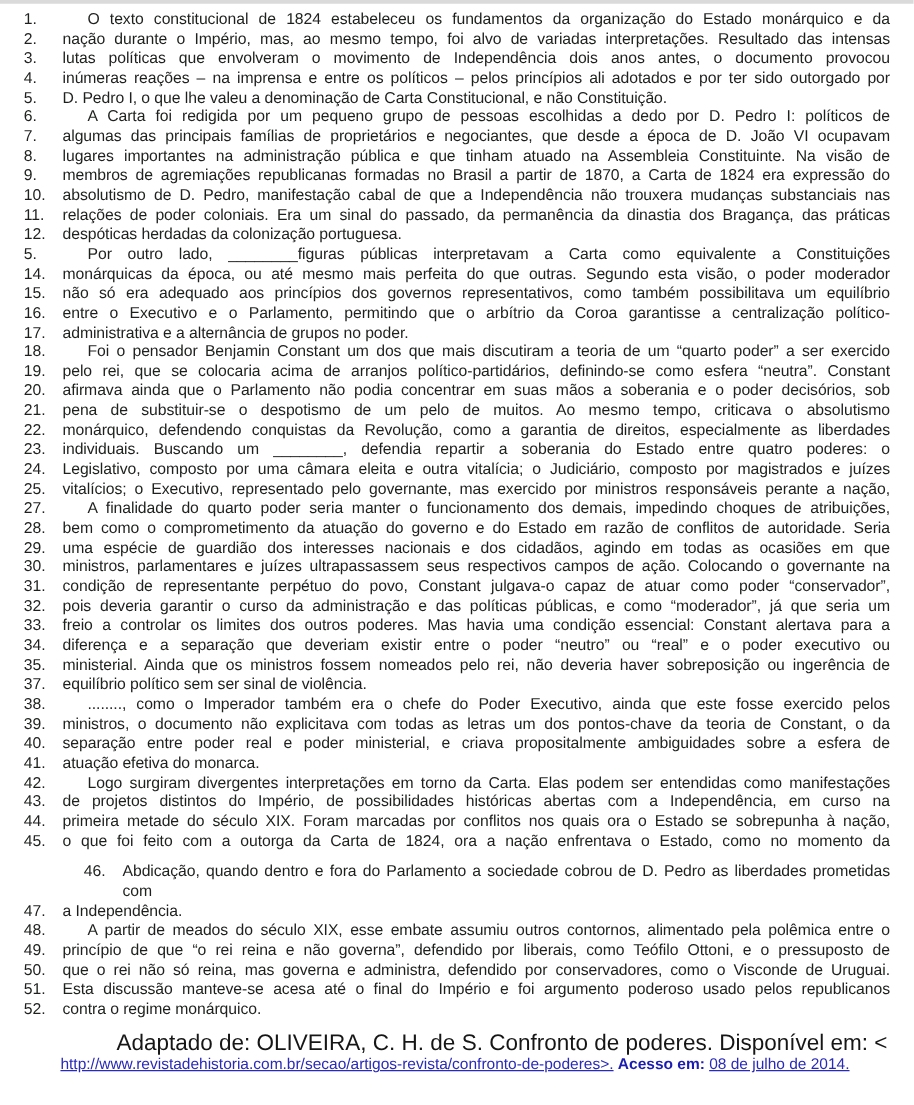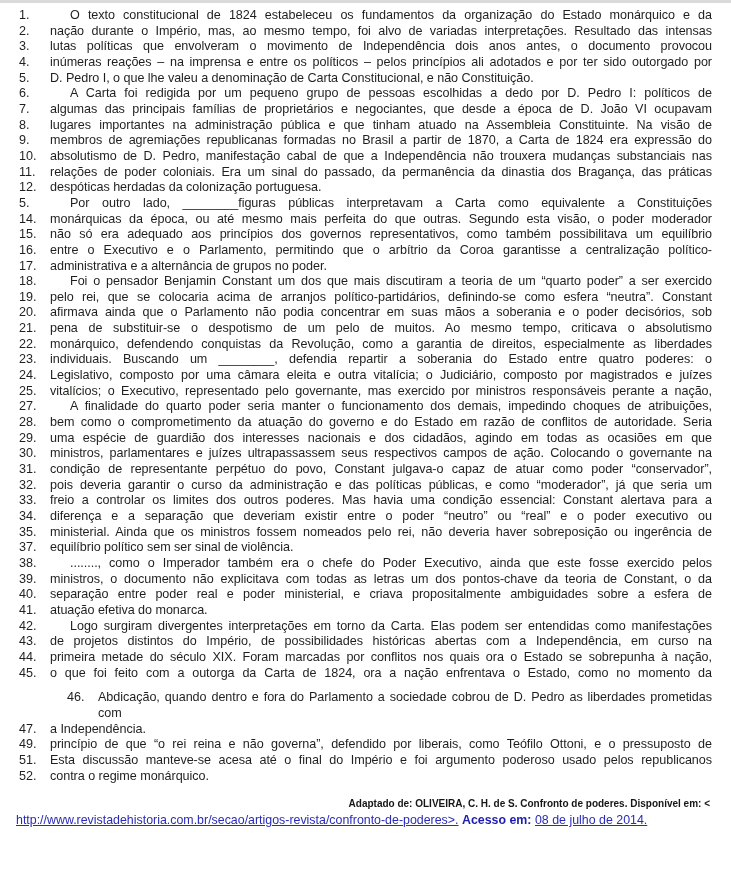--- a/index.html
+++ b/index.html
@@ -37,31 +37,31 @@
   }
   .txt {
     flex: 1;
     text-align: justify;
     text-align-last: justify;
   }
   .txt.end { text-align-last: left; }
   .txt.indent { text-indent: 20px; }
   .footer { margin-top: 11px; }
   .attr-line {
-    font-size: 10px;
+    font-size: 18px;
     line-height: 17px;
-    font-weight: bold;
+    font-weight: normal;
     text-align: right;
     color: #161616;
     padding-right: 2px;
   }
   .link-line {
     font-size: 12.4px;
     line-height: 17px;
-    text-align: left;
+    text-align: center;
     color: #2a2ab8;
   }
   .url {
     color: #2a2ab8;
     text-decoration: underline;
     cursor: pointer;
   }
   .access-label {
     font-weight: bold;
     color: #1c1cb0;
@@ -294,26 +294,34 @@
   <div class="line gap">
     <span class="num">46.</span>
     <span class="txt">Abdicação, quando dentro e fora do Parlamento a sociedade cobrou de D. Pedro as liberdades prometidas com</span>
   </div>
 
   <div class="line">
     <span class="num">47.</span>
     <span class="txt end">a Independência.</span>
   </div>
 
+  <div class="line">
+    <span class="num">48.</span>
+    <span class="txt indent">A partir de meados do século XIX, esse embate assumiu outros contornos, alimentado pela polêmica entre o</span>
+  </div>
 
   <div class="line">
     <span class="num">49.</span>
     <span class="txt">princípio de que “o rei reina e não governa”, defendido por liberais, como Teófilo Ottoni, e o pressuposto de</span>
   </div>
 
+  <div class="line">
+    <span class="num">50.</span>
+    <span class="txt">que o rei não só reina, mas governa e administra, defendido por conservadores, como o Visconde de Uruguai.</span>
+  </div>
 
   <div class="line">
     <span class="num">51.</span>
     <span class="txt">Esta discussão manteve-se acesa até o final do Império e foi argumento poderoso usado pelos republicanos</span>
   </div>
 
   <div class="line">
     <span class="num">52.</span>
     <span class="txt end">contra o regime monárquico.</span>
   </div>

